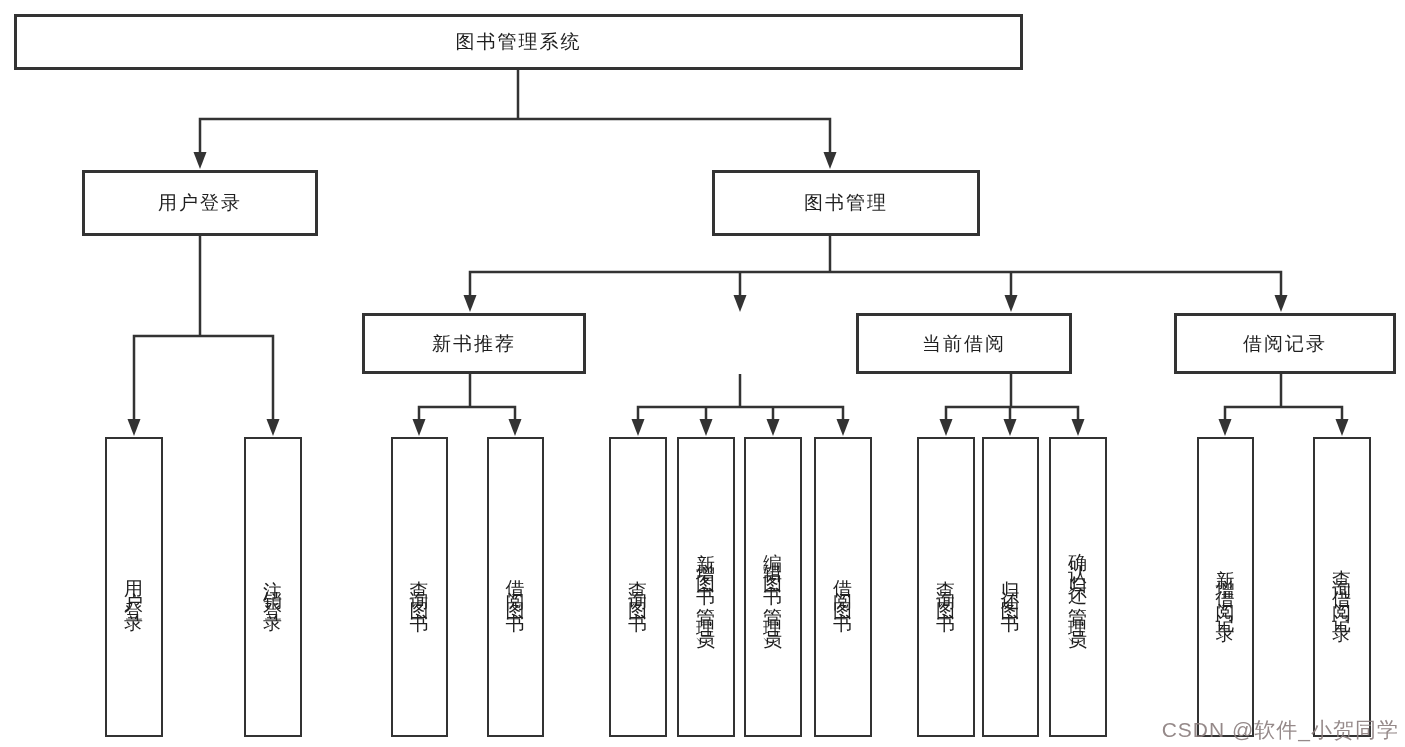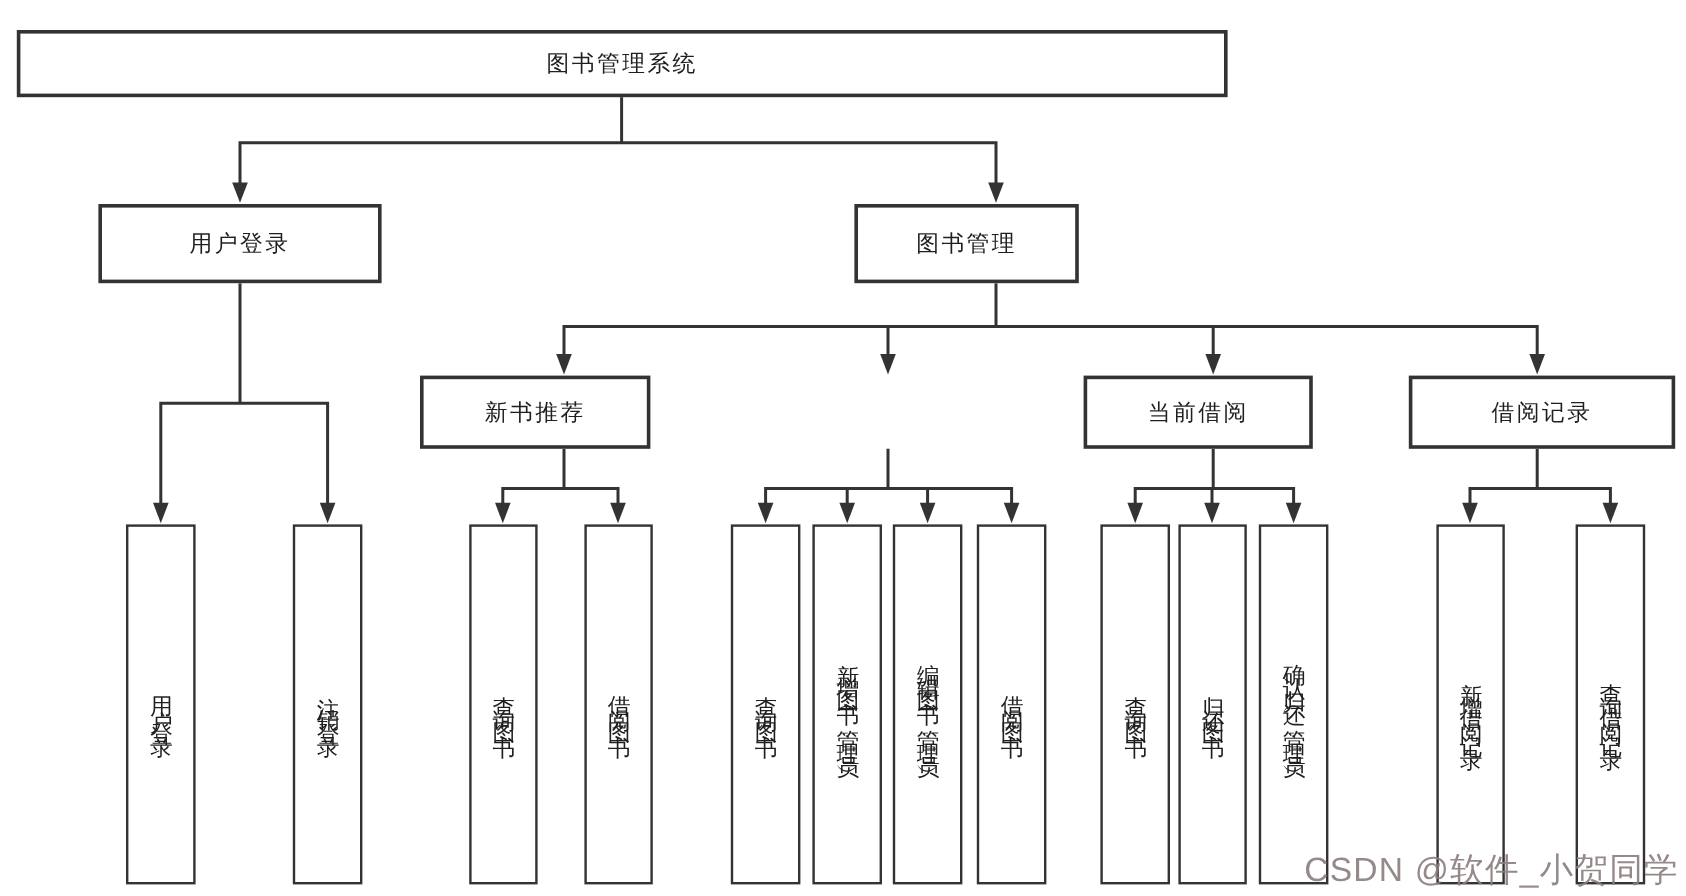--- a/index.html
+++ b/index.html
@@ -20,21 +20,21 @@
     display:flex;align-items:center;justify-content:center;
     font-size:19px;letter-spacing:2px;white-space:nowrap;
   }
   .leaf{border-width:2.5px;}
   .leaf span{
     writing-mode:vertical-rl;text-orientation:mixed;
     font-size:19px;letter-spacing:11px;line-height:1;
   }
   #watermark{
     position:absolute;z-index:3;right:6px;bottom:3px;
-    font-size:28px;letter-spacing:1px;color:var(--watermark);opacity:.9;
+    font-size:21px;letter-spacing:1px;color:var(--watermark);opacity:.9;
   }
 </style>
 </head>
 <body>
 
 <div id="stage">
 
   <svg id="wires" width="1405" height="747" viewBox="0 0 1405 747" aria-hidden="true">
 
     <path class="wire" d="M518,69 L518,119"></path>
@@ -69,35 +69,35 @@
     <polygon class="arrow" points="699.5,419 712.5,419 706,436"></polygon>
     <polygon class="arrow" points="766.5,419 779.5,419 773,436"></polygon>
     <polygon class="arrow" points="836.5,419 849.5,419 843,436"></polygon>
     <polygon class="arrow" points="939.5,419 952.5,419 946,436"></polygon>
     <polygon class="arrow" points="1003.5,419 1016.5,419 1010,436"></polygon>
     <polygon class="arrow" points="1071.5,419 1084.5,419 1078,436"></polygon>
     <polygon class="arrow" points="1218.5,419 1231.5,419 1225,436"></polygon>
     <polygon class="arrow" points="1335.5,419 1348.5,419 1342,436"></polygon>
   </svg>
 
-  <div class="node" style="left:14px;top:25px;width:1009px;height:56px">
+  <div class="node" style="left:14px;top:14px;width:1009px;height:56px">
     <span>图书管理系统</span>
   </div>
 
   <div class="node" style="left:82px;top:170px;width:236px;height:66px">
     <span>用户登录</span>
   </div>
-  <div class="node" style="left:712px;top:170px;width:187px;height:66px">
+  <div class="node" style="left:712px;top:170px;width:268px;height:66px">
     <span>图书管理</span>
   </div>
 
-  <div class="node" style="left:350px;top:313px;width:192px;height:61px">
+  <div class="node" style="left:362px;top:313px;width:224px;height:61px">
     <span>新书推荐</span>
   </div>
-  <div class="node" style="left:903px;top:313px;width:191px;height:61px">
+  <div class="node" style="left:856px;top:313px;width:216px;height:61px">
     <span>当前借阅</span>
   </div>
   <div class="node" style="left:1174px;top:313px;width:222px;height:61px">
     <span>借阅记录</span>
   </div>
 
   <div class="node leaf" style="left:105px;top:437px;width:58px;height:300px">
     <span>用户登录</span>
   </div>
   <div class="node leaf" style="left:244px;top:437px;width:58px;height:300px">

